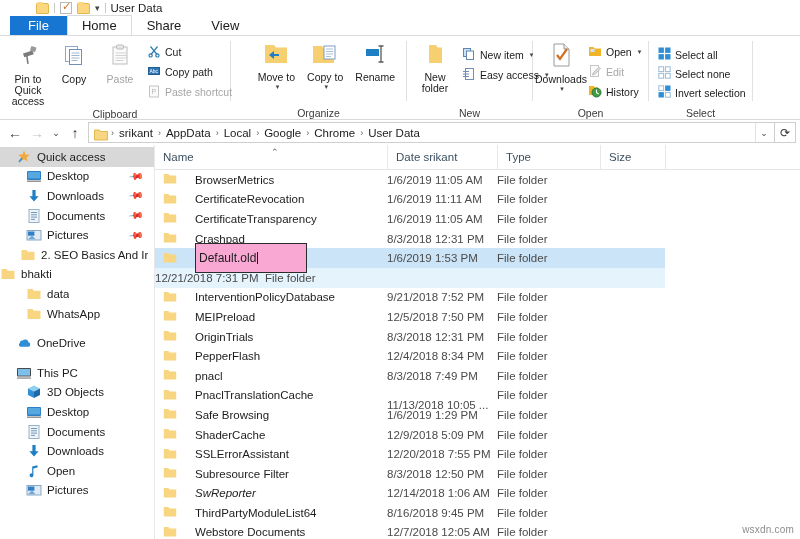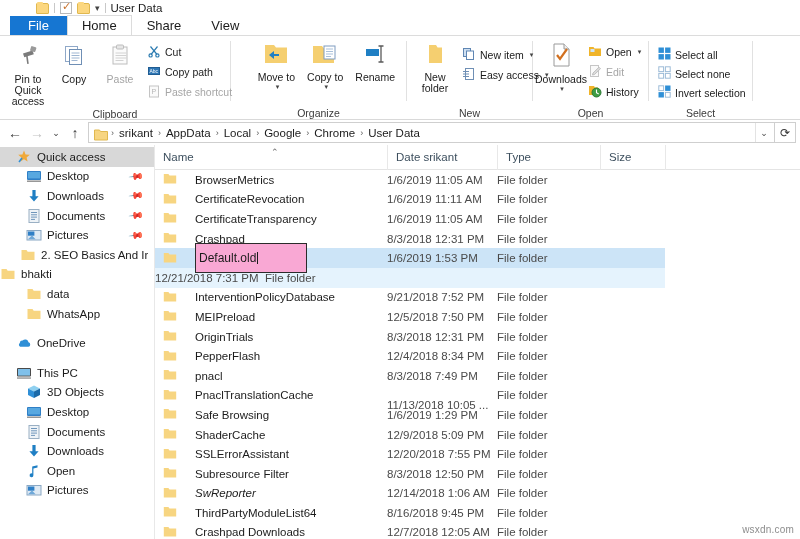--- a/index.html
+++ b/index.html
@@ -849,21 +849,21 @@
             <div class="cell c-date" style="width: 110px;">8/16/2018 9:45 PM</div>
             <div class="cell c-type" style="width: 103px;">File folder</div>
             <div class="cell c-size" style="width: 65px;"></div>
           </div>
           <div class="row">
             <div class="hl"></div>
             <div class="cell c-name" style="width: 232px;">
               <span class="ic"><svg width="14" height="13" viewBox="0 0 14 13">
                   <path d="M0.8 2h4.6l1.1 1.6H13.2V11.6H0.8Z" fill="#f7d581"></path>
                 </svg></span>
-              <span>Crashpad Downloads</span>
+              <span>Webstore Documents</span>
             </div>
             <div class="cell c-date" style="width: 110px;">12/7/2018 12:05 AM</div>
             <div class="cell c-type" style="width: 103px;">File folder</div>
             <div class="cell c-size" style="width: 65px;"></div>
           </div>
         </div>
 
       <div class="watermark">wsxdn.com</div>
     </div>
   </div>

